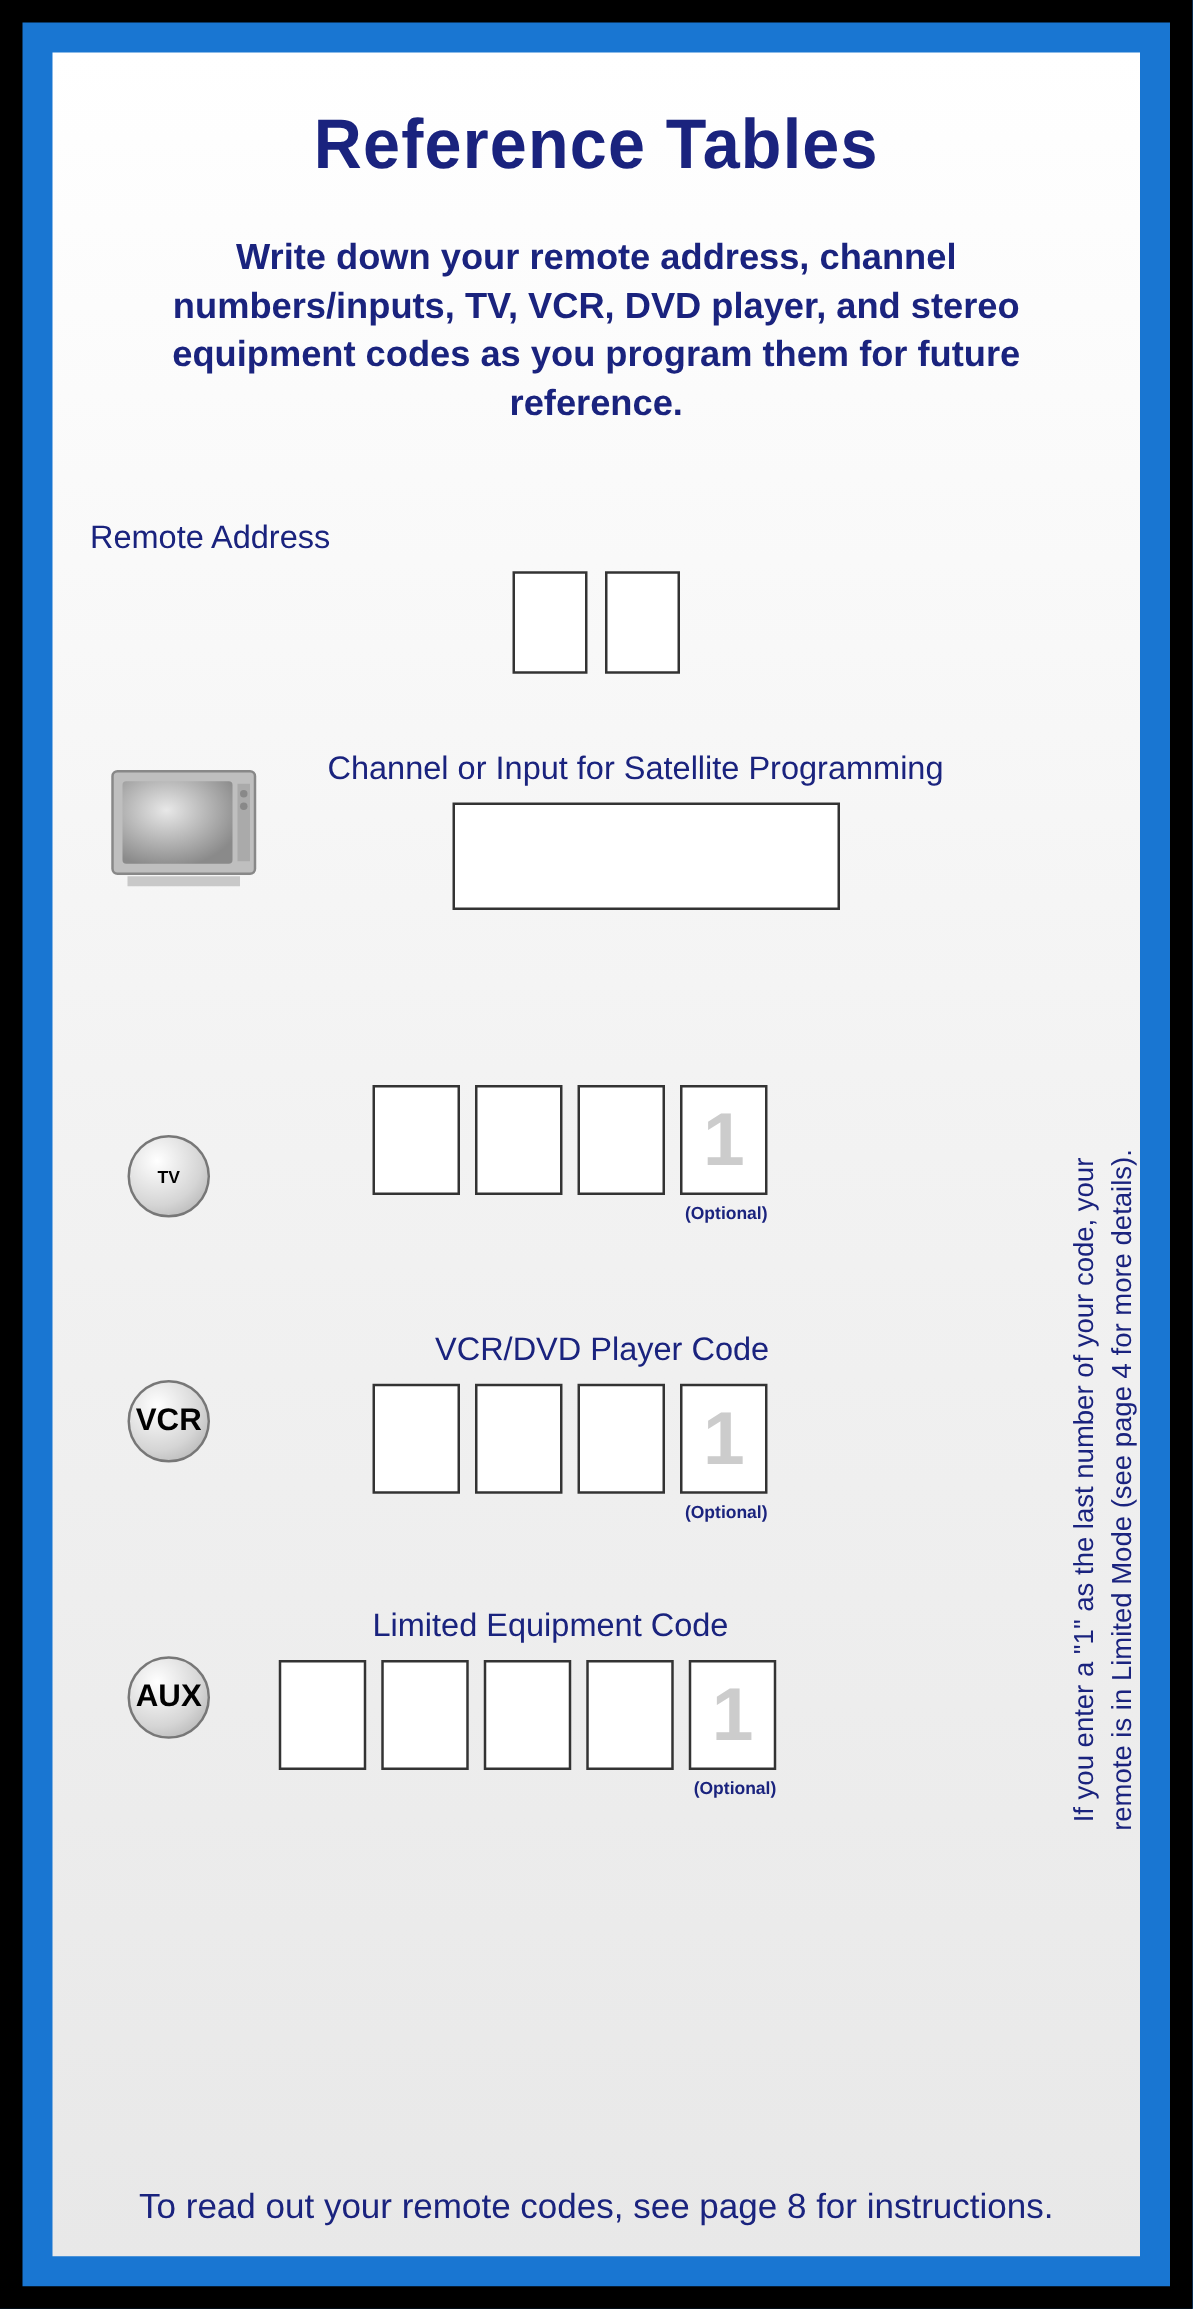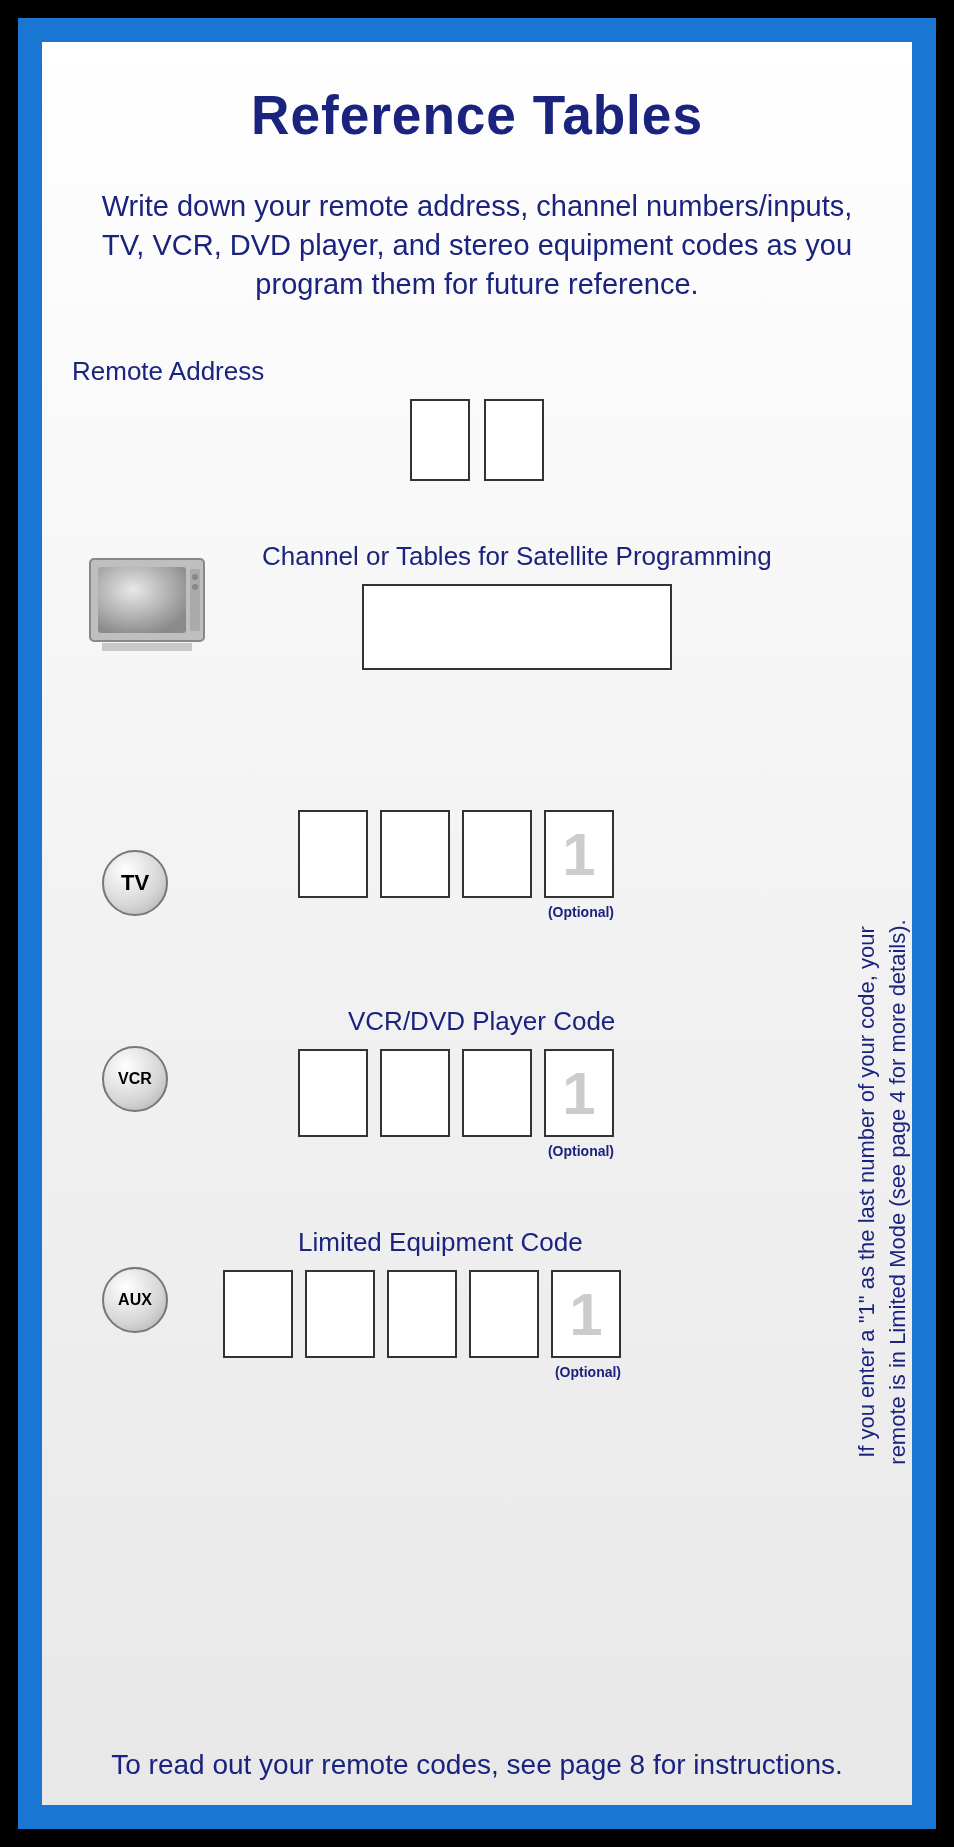--- a/index.html
+++ b/index.html
@@ -34,25 +34,25 @@
     font-size: 56px;
     color: #1a237e;
     text-align: center;
     letter-spacing: 1px;
     margin-bottom: 40px;
     font-stretch: condensed;
     transform: scaleX(0.95);
   }
   .subtitle {
     font-size: 29px;
-    font-weight: normal;
+    font-weight: bold;
     color: #1a237e;
     text-align: center;
     line-height: 1.35;
-    margin: 0 auto 52px auto;
+    margin: 0 auto 70px auto;
     max-width: 760px;
   }
   .section-label {
     font-size: 26px;
     color: #1a237e;
     text-align: left;
   }
   .remote-address { margin-bottom: 12px; }
   .remote-address-boxes {
     display: flex;
@@ -100,27 +100,27 @@
   .circle-btn {
     width: 66px;
     height: 66px;
     border-radius: 50%;
     background: radial-gradient(circle at 35% 30%, #ffffff, #d5d5d5 60%, #a8a8a8);
     border: 2px solid #777;
     display: flex;
     align-items: center;
     justify-content: center;
     font-weight: bold;
-    font-size: 22px;
+    font-size: 14px;
     color: #000;
     margin-left: 30px;
     margin-top: 40px;
     flex-shrink: 0;
   }
-  .circle-btn.small { font-size: 16px; }
+  .circle-btn.small { font-size: 25px; }
   .code-content { flex: 1; }
   .code-label {
     font-size: 26px;
     color: #1a237e;
     text-align: left;
     margin-bottom: 12px;
   }
   .tv-code-label { margin-left: 250px; }
   .vcr-code-label { margin-left: 180px; }
   .aux-code-label { margin-left: 130px; }
@@ -206,21 +206,21 @@
                 <stop offset="100%" stop-color="#8a8a8a"></stop>
               </radialGradient>
             </defs>
             <rect x="108" y="18" width="10" height="62" fill="#aaa"></rect>
             <circle cx="113" cy="26" r="3" fill="#888"></circle>
             <circle cx="113" cy="36" r="3" fill="#888"></circle>
             <rect x="20" y="92" width="90" height="8" fill="#c8c8c8"></rect>
           </svg>
         </div>
         <div class="channel-content">
-          <div class="channel-label">Channel or Tables for Satellite Programming</div>
+          <div class="channel-label">Channel or Input for Satellite Programming</div>
           <div class="channel-box"></div>
         </div>
       </div>
 
       <div class="code-row">
         <div class="circle-btn">TV</div>
         <div class="code-content">
           <div class="code-boxes tv-boxes">
             <div class="code-box"></div>
             <div class="code-box"></div>

